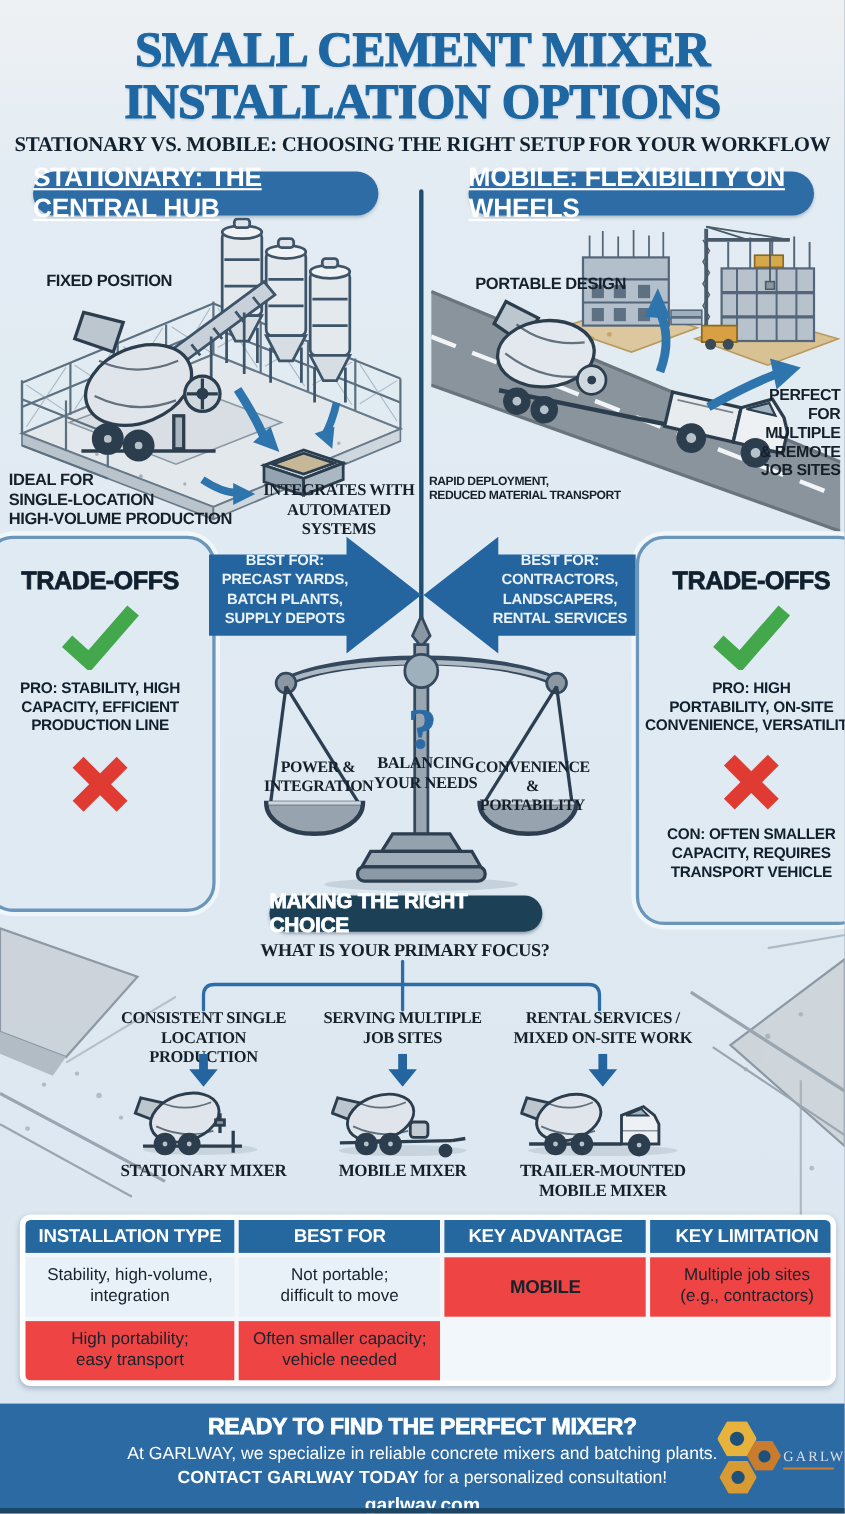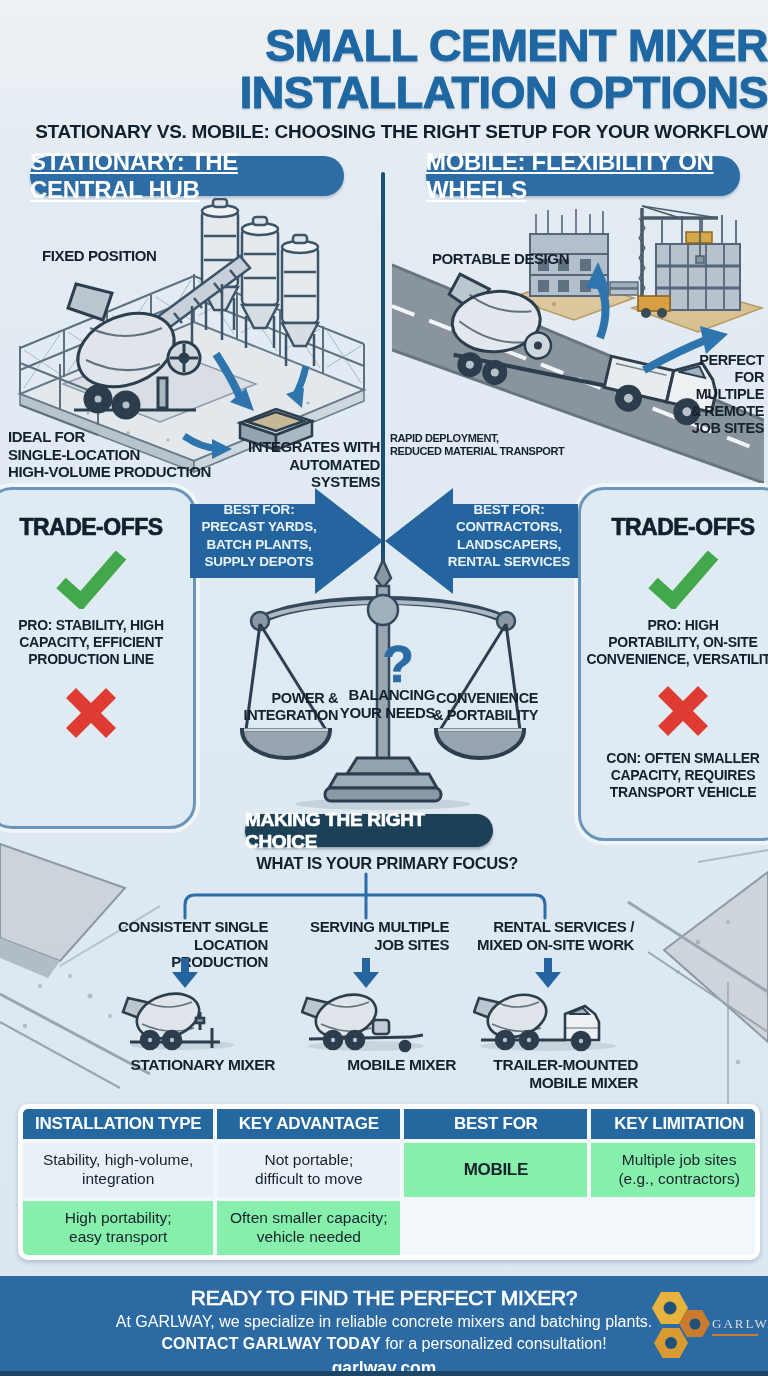--- a/index.html
+++ b/index.html
@@ -1,20 +1,20 @@
 <!DOCTYPE html>
 <html><head>
 <meta charset="utf-8">
 <style>
   html,body{margin:0;padding:0;background:#8a9aa6;}
   .canvas{position:relative;width:768px;height:1376px;margin:0 auto;overflow:hidden;
     background:linear-gradient(180deg,#eef1f3 0%,#e3ecf3 12%,#dfe9f2 55%,#dbe6f0 100%);
     font-family:"Liberation Sans","DejaVu Sans",sans-serif;color:#15202b;}
   .abs{position:absolute;}
-  .ctr{text-align:right;}
+  .ctr{text-align:center;font-family:Liberation Serif, serif;}
   .pre{white-space:pre-line;}
   .fat{-webkit-text-stroke:0.7px currentColor;}
   .fat2{-webkit-text-stroke:1.1px currentColor;}
   .lbl{font-weight:700;letter-spacing:-0.4px;line-height:1.18;color:#15202b;}
   .title{font-size:45px;font-weight:700;color:#1e67a2;line-height:1.05;letter-spacing:-0.5px;
     text-shadow:0 2px 2px rgba(40,70,100,0.18);}
   .subtitle{font-size:19px;font-weight:700;letter-spacing:-0.3px;color:#10202e;}
   .pill{background:#2e6ca5;border-radius:21px;color:#fff;font-weight:700;font-size:24px;
     display:flex;align-items:center;justify-content:center;letter-spacing:-0.3px;
     box-shadow:0 2px 3px rgba(20,50,80,.25);text-decoration:underline;}
@@ -26,24 +26,24 @@
   .navpill{background:#1c4157;border-radius:18px;color:#fff;display:flex;align-items:center;justify-content:center;
     font-size:19px;font-weight:700;letter-spacing:-0.3px;box-shadow:0 2px 3px rgba(10,30,50,.35);}
   .qmark{font-size:52px;font-weight:700;color:#2a6ba6;}
   .tbl{display:grid;grid-template-columns:26% 25% 25% 24%;gap:4px;background:#f2f7fb;
     border:5px solid #fff;border-radius:10px;overflow:hidden;box-shadow:0 2px 5px rgba(30,60,90,.25);}
   .tbl .hc{background:#24689f;color:#fff;font-weight:700;font-size:17px;letter-spacing:-0.3px;
     display:flex;align-items:center;justify-content:center;height:30px;}
   .tbl .c{display:flex;align-items:center;justify-content:center;height:54px;font-size:15.5px;
     line-height:1.22;text-align:center;color:#17222c;}
   .tbl .r0{background:#e8f1f8;}
-  .tbl .r1{background:#86efac;}
+  .tbl .r1{background:#ef4444;}
   .tbl .typ{font-weight:700;font-size:17px;letter-spacing:-0.3px;}
   .footer{background:#2b6aa3;color:#fff;display:flex;flex-direction:column;align-items:center;padding-top:9px;}
-  .f-head{font-size:21px;font-weight:400;letter-spacing:-0.3px;line-height:1.25;}
+  .f-head{font-size:21px;font-weight:700;letter-spacing:-0.3px;line-height:1.25;}
   .f-line{font-size:16px;line-height:1.38;}
   .f-site{font-size:17.5px;font-weight:700;line-height:1.5;}
   .hex{position:absolute;clip-path:polygon(25% 0,75% 0,100% 50%,75% 100%,25% 100%,0 50%);}
   .hex .hole{position:absolute;left:50%;top:50%;transform:translate(-50%,-50%);border-radius:50%;background:#1d517c;}
   .deco{opacity:.85;}
 </style>
 </head>
 <body>
 
 <div class="canvas">
@@ -494,22 +494,22 @@
     </g>
   </svg>
 
   <div class="abs lbl pre ctr" style="left:95px;top:1056px;width:180px;font-size:15.5px">STATIONARY MIXER</div>
   <div class="abs lbl pre ctr" style="left:276px;top:1056px;width:180px;font-size:15.5px">MOBILE MIXER</div>
   <div class="abs lbl pre ctr" style="left:458px;top:1056px;width:180px;font-size:15.5px">TRAILER-MOUNTED
 MOBILE MIXER</div>
 
   <div class="abs tbl" style="left:18px;top:1104px;width:732px">
     <div class="hc">INSTALLATION TYPE</div>
+    <div class="hc">BEST FOR</div>
     <div class="hc">KEY ADVANTAGE</div>
-    <div class="hc">BEST FOR</div>
     <div class="hc">KEY LIMITATION</div>
 
     <div class="c r0 pre">Stability, high-volume,
 integration</div>
     <div class="c r0 pre">Not portable;
 difficult to move</div>
 
     <div class="c r1 typ">MOBILE</div>
     <div class="c r1 pre">Multiple job sites
 (e.g., contractors)</div>

